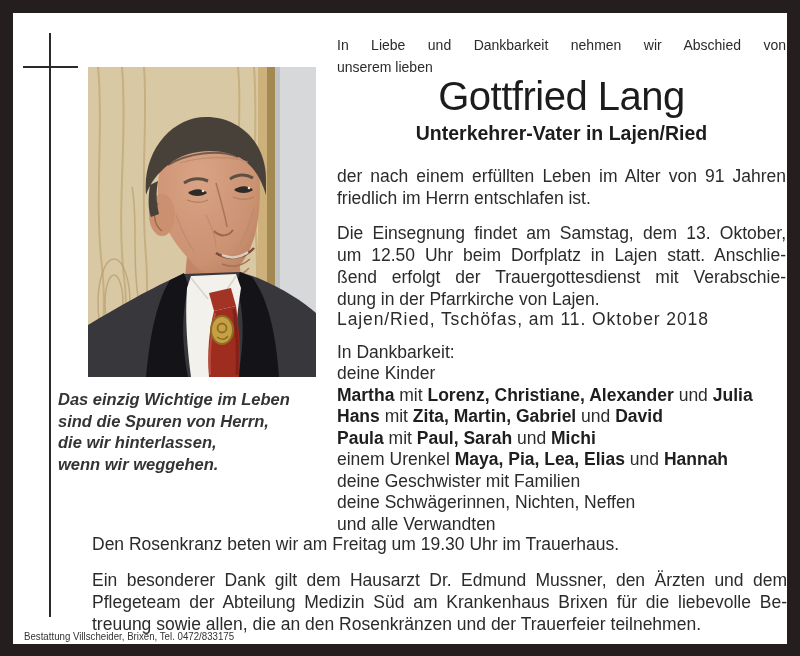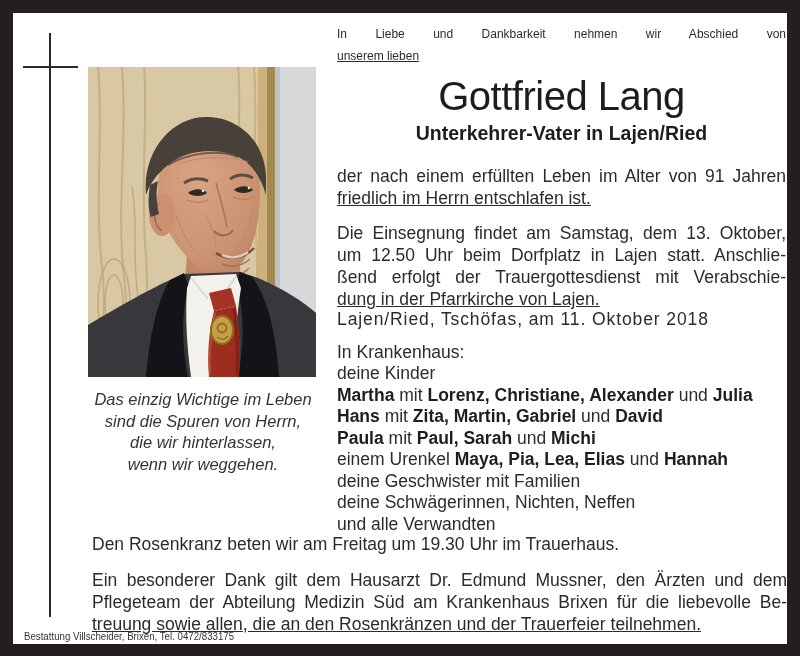--- a/index.html
+++ b/index.html
@@ -10,38 +10,38 @@
   }
   
   .cross-v{position:absolute;left:36px;top:20px;width:2px;height:584px;background:#2b2a2a;}
   .cross-h{position:absolute;left:10px;top:53px;width:55px;height:2px;background:#2b2a2a;}
   
   .photo{position:absolute;left:75px;top:54px;width:228px;height:310px;overflow:hidden;}
   .photo svg{display:block;width:100%;height:100%;}
   
   .quote{position:absolute;left:45px;top:376px;width:290px;font-style:italic;
          font-size:16.5px;line-height:21.5px;color:#343434;}
-  .qline{text-align:center;}
+  .qline{text-align:left;font-weight:bold;}
   
   .rightcol{position:absolute;left:324px;top:0;width:449px;height:100%;}
   .rightcol > div, .rightcol > h1{position:absolute;left:0;width:449px;margin:0;}
-  .intro{top:10px;font-size:12px;line-height:22px;}
+  .intro{top:21px;font-size:14px;line-height:22px;}
   .name{top:58px;font-size:40px;line-height:50px;font-weight:normal;color:#1c1c1c;
         text-align:center;letter-spacing:-0.5px;}
   .subtitle{top:108px;font-size:19.5px;line-height:24px;font-weight:bold;
             color:#1c1c1c;text-align:center;}
   .death{top:152px;font-size:17.5px;line-height:22px;}
   .service{top:209px;font-size:17.5px;line-height:22px;}
   .dateline{top:295px;font-size:17.5px;line-height:22px;letter-spacing:0.9px;}
   .gratitude{top:328px;font-size:17.5px;line-height:22px;}
   .family{top:350px;font-size:17.5px;line-height:21.5px;}
   .fam-line .b{font-weight:bold;color:#1e1e1e;margin-top:23px;}
   
   .jline{text-align:justify;text-align-last:justify;}
-  .jline.last{text-align-last:left;text-decoration:underline;}
+  .jline.last{text-align-last:left;}
   
   .rosary{position:absolute;left:79px;top:520px;width:695px;font-size:17.5px;line-height:22px;}
   .thanks{position:absolute;left:79px;top:556px;width:695px;font-size:17.5px;line-height:22px;}
   .footer{position:absolute;left:11px;top:617px;font-size:11px;line-height:13px;color:#333;
           transform:scaleX(0.88);transform-origin:left center;white-space:nowrap;}
 </style>
 </head>
 <body>
 
 <div class="sheet">
@@ -155,21 +155,21 @@
         <div class="jline">der nach einem erfüllten Leben im Alter von 91 Jahren</div>
         <div class="jline last">friedlich im Herrn entschlafen ist.</div>
       </div>
     <div class="service">
         <div class="jline">Die Einsegnung findet am Samstag, dem 13. Oktober,</div>
         <div class="jline">um 12.50 Uhr beim Dorfplatz in Lajen statt. Anschlie-</div>
         <div class="jline">ßend erfolgt der Trauergottesdienst mit Verabschie-</div>
         <div class="jline last">dung in der Pfarrkirche von Lajen.</div>
       </div>
     <div class="dateline">Lajen/Ried, Tschöfas, am 11. Oktober 2018</div>
-    <div class="gratitude">In Krankenhaus:</div>
+    <div class="gratitude">In Dankbarkeit:</div>
     <div class="family">
         <div class="fam-line"><span>deine Kinder</span></div>
         <div class="fam-line"><span class="b">Martha</span><span> mit </span><span class="b">Lorenz, Christiane, Alexander</span><span> und </span><span class="b">Julia</span></div>
         <div class="fam-line"><span class="b">Hans</span><span> mit </span><span class="b">Zita, Martin, Gabriel</span><span> und </span><span class="b">David</span></div>
         <div class="fam-line"><span class="b">Paula</span><span> mit </span><span class="b">Paul, Sarah</span><span> und </span><span class="b">Michi</span></div>
         <div class="fam-line"><span>einem Urenkel </span><span class="b">Maya, Pia, Lea, Elias</span><span> und </span><span class="b">Hannah</span></div>
         <div class="fam-line"><span>deine Geschwister mit Familien</span></div>
         <div class="fam-line"><span>deine Schwägerinnen, Nichten, Neffen</span></div>
         <div class="fam-line"><span>und alle Verwandten</span></div>
       </div>

